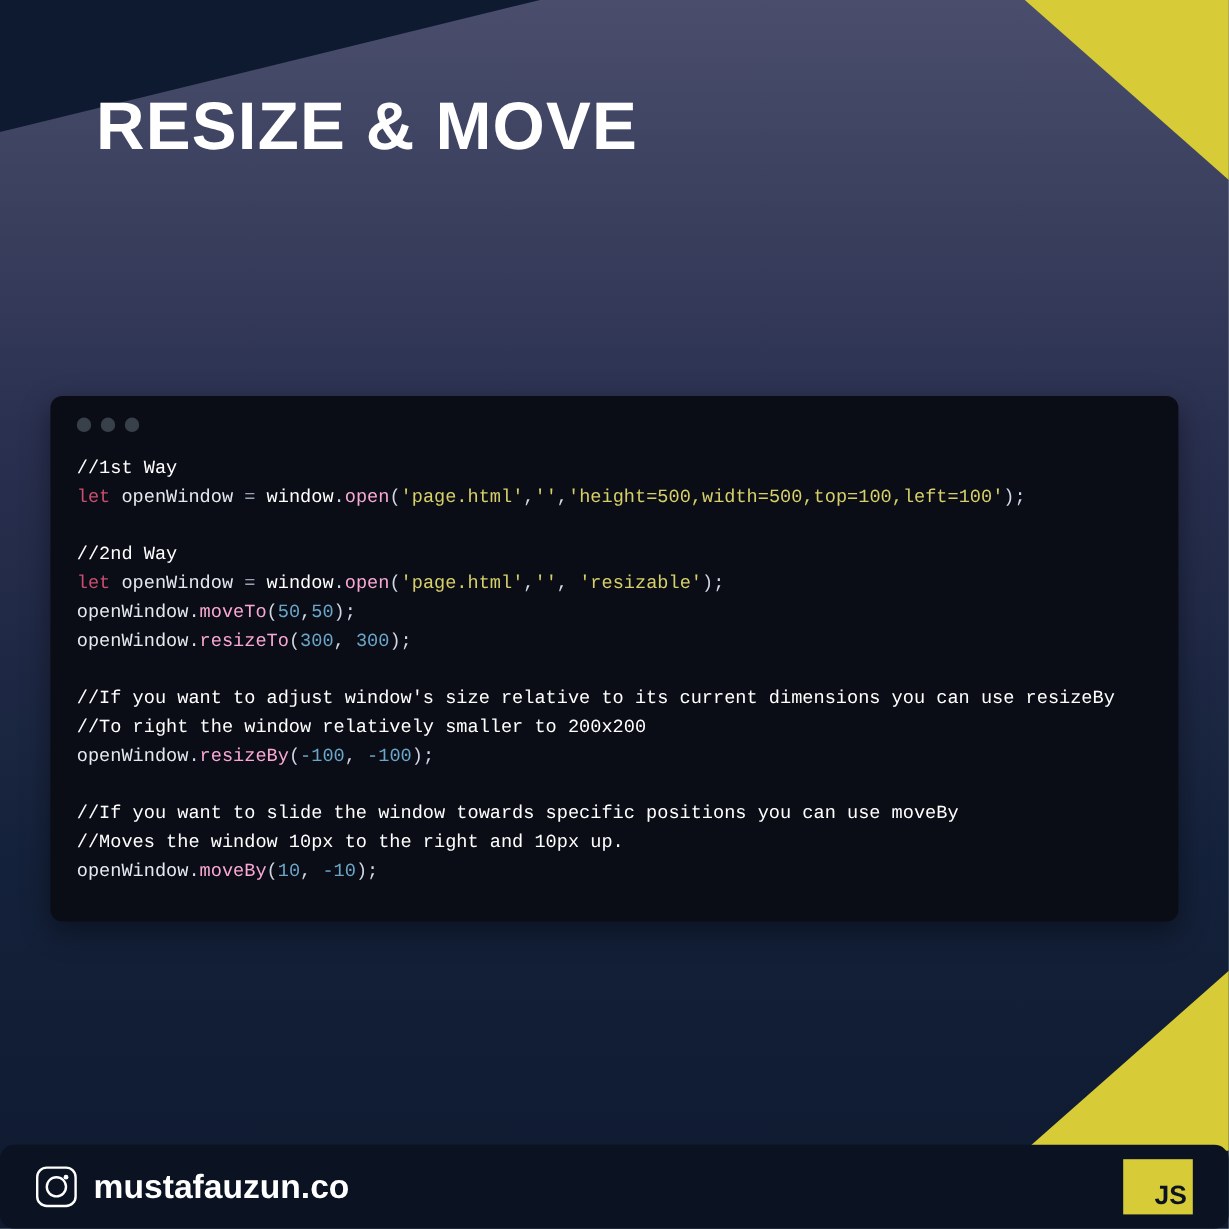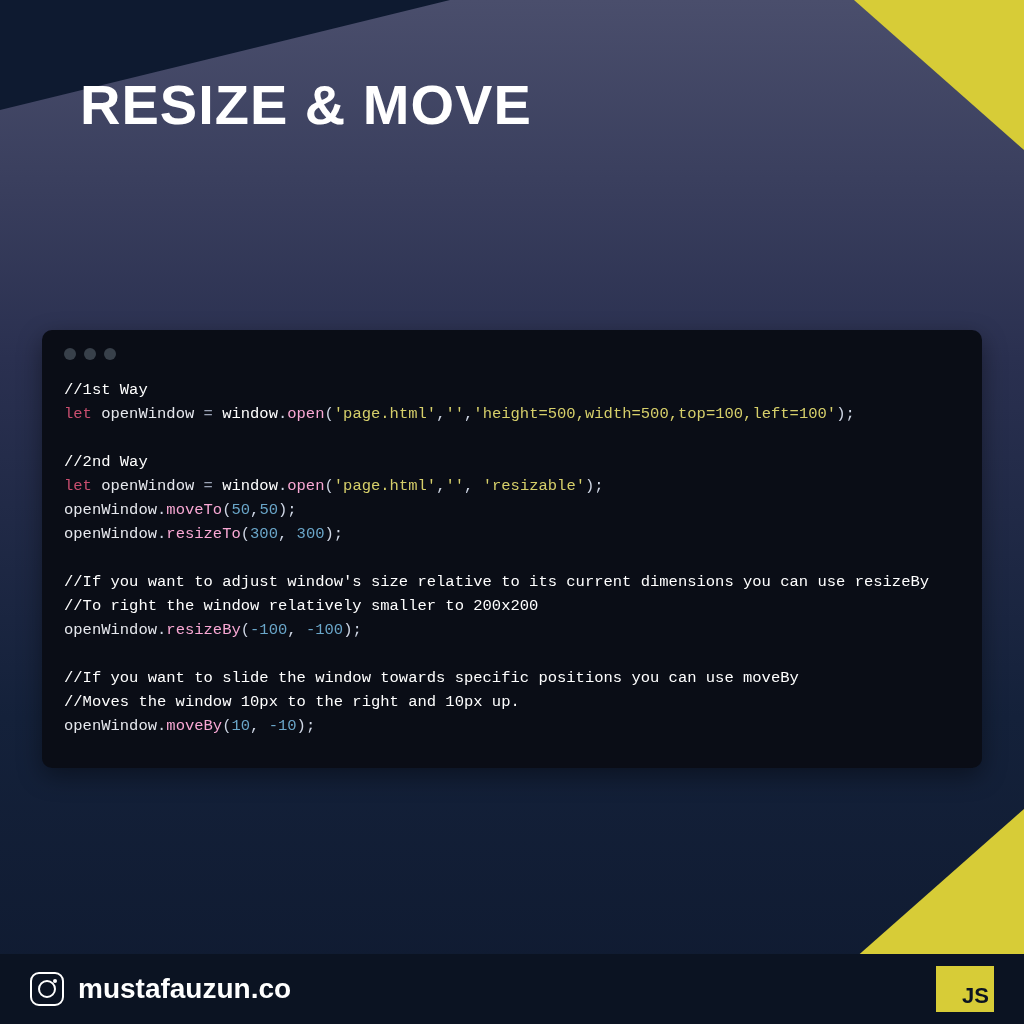--- a/index.html
+++ b/index.html
@@ -66,20 +66,21 @@
 .c-str { color: #d6cf6a; }
 .c-num { color: #6aa6c9; }
 .c-punc { color: #cfd6e4; }
 .footer {
   position: absolute; bottom: 0; left: 0; right: 0;
   height: 70px;
   background: #0b1322;
   display: flex; align-items: center; justify-content: space-between;
   padding: 0 30px;
   z-index: 2;
+  border-radius: 12px;
 }
 .footer-left { display: flex; align-items: center; gap: 14px; }
 .insta-icon {
   width: 34px; height: 34px; border: 2.4px solid #fff; border-radius: 9px;
   position: relative;
 }
 .insta-icon::before {
   content: ''; position: absolute; top: 50%; left: 50%;
   width: 14px; height: 14px; border: 2.4px solid #fff; border-radius: 50%;
   transform: translate(-50%,-50%);

